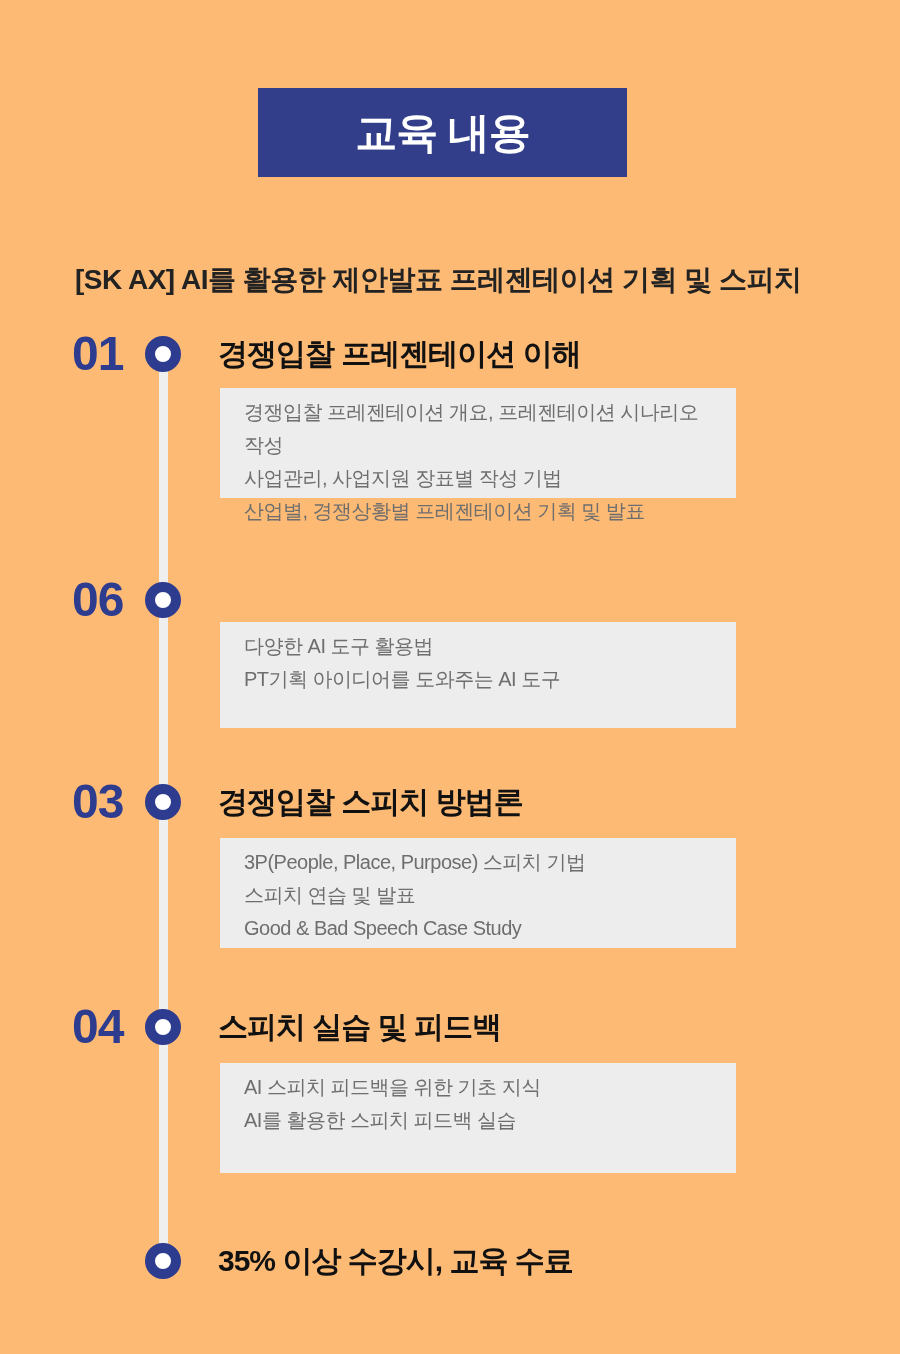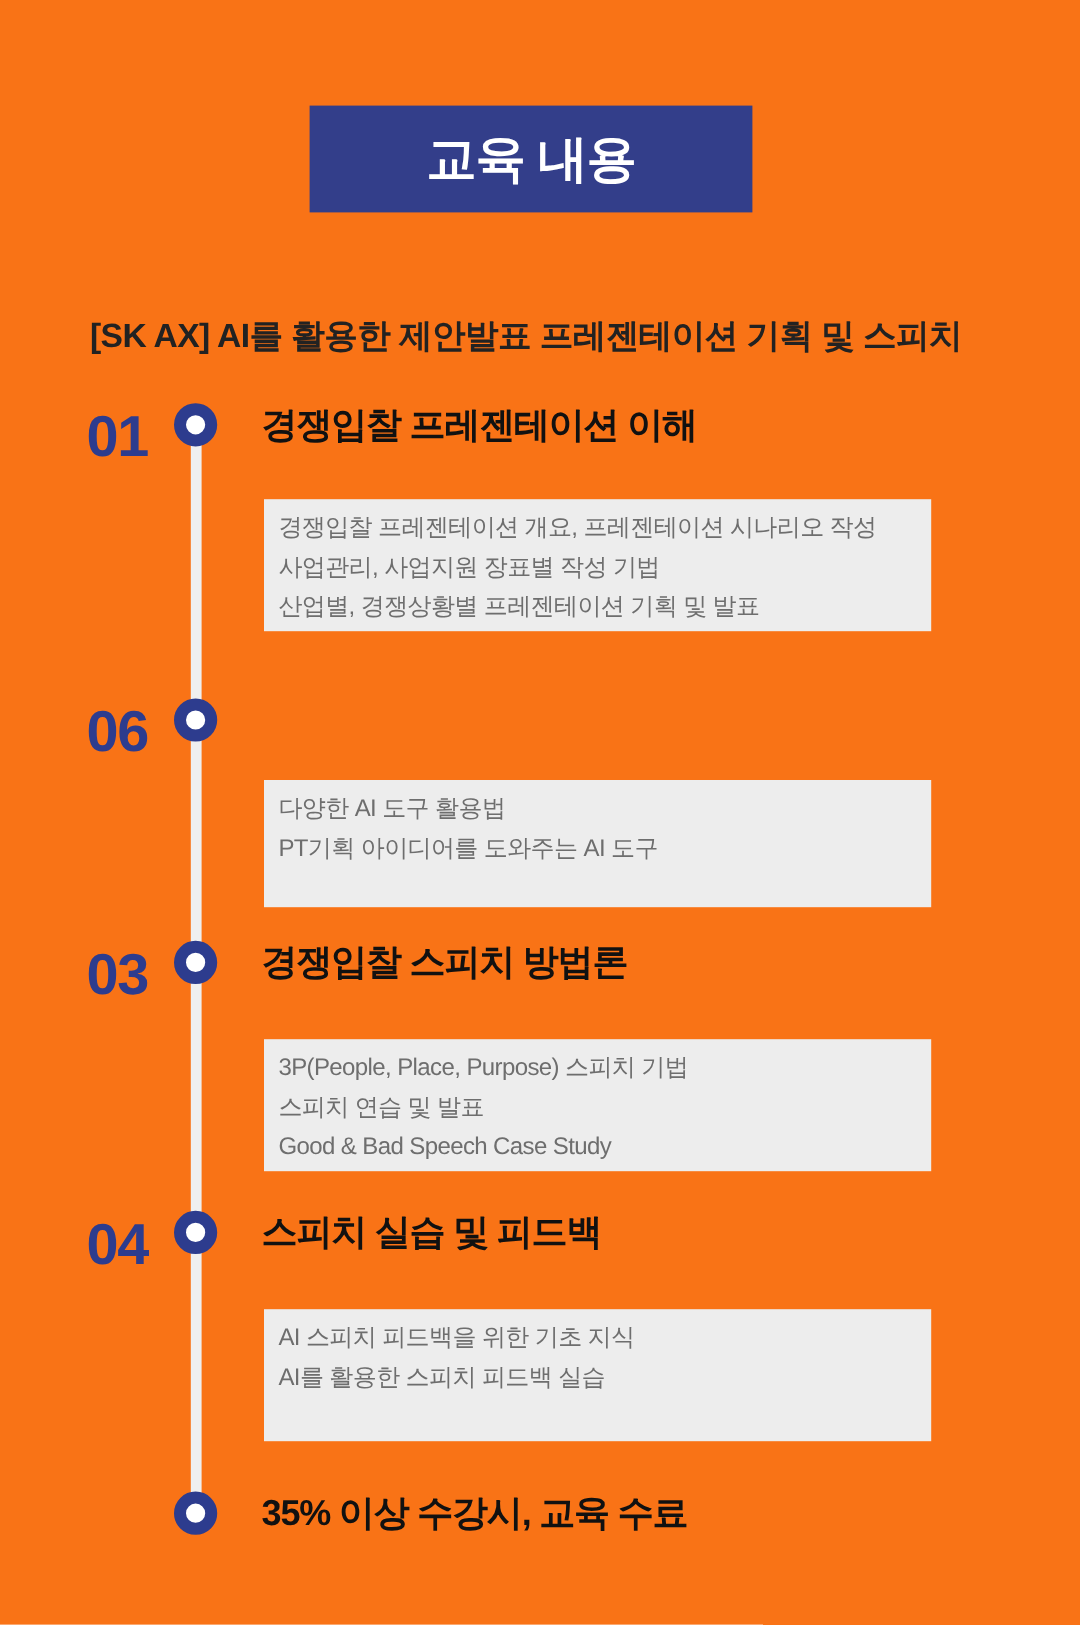--- a/index.html
+++ b/index.html
@@ -1,19 +1,19 @@
 <!DOCTYPE html>
 <html style="--accent: #333e8a; --marker: #2d3c8e; --box-bg: #ededed; --box-text: #6e6e6e; --timeline: #efefef;"><head>
 <meta charset="utf-8">
 <style>
   html,body{margin:0;padding:0;background:#ffffff;}
   .page{
     position:relative;
     width:900px;height:1354px;
-    background:#f97316;
+    background:#fdba74;
     overflow:hidden;
     font-family:"Liberation Sans","DejaVu Sans",sans-serif;
   }
   .banner{
     position:absolute;left:258px;top:88px;width:369px;height:89px;
     background:var(--accent,#333e8a);
     color:#ffffff;
     display:flex;align-items:center;justify-content:center;
     font-size:42px;font-weight:800;letter-spacing:-1px;
   }
@@ -23,36 +23,36 @@
     font-size:28px;font-weight:700;color:#222222;letter-spacing:-0.5px;
   }
   .timeline{
     position:absolute;left:159px;top:354px;width:9px;height:908px;
     background:var(--timeline,#efefef);
   }
   .sec-num{
     position:absolute;left:72px;width:66px;height:48px;
     display:flex;align-items:center;
     font-size:48px;font-weight:800;color:var(--marker,#2d3c8e);
-    letter-spacing:-1px;line-height:1;margin-top:11px;
+    letter-spacing:-1px;line-height:1;
   }
   .sec-circle{
     position:absolute;left:145px;width:16px;height:16px;
     border:10px solid var(--marker,#2d3c8e);
     border-radius:50%;background:#ffffff;
   }
   .sec-title{
     position:absolute;left:218px;height:40px;
     display:flex;align-items:center;
     font-size:30px;font-weight:800;color:#111111;letter-spacing:-1px;
   }
   .sec-box{
-    position:absolute;left:220px;width:556px;
+    position:absolute;left:220px;width:516px;
     background:var(--box-bg,#ededed);
-    box-sizing:border-box;padding:8px 12px;margin-top:28px;
+    box-sizing:border-box;padding:8px 24px;
   }
   .sec-box .line{
     font-size:20px;line-height:33px;color:var(--box-text,#6e6e6e);
     letter-spacing:-0.5px;
   }
   
   .n1{top:330px;} .c1{top:336px;} .t1{top:334px;}
   .b1{top:388px;height:110px;}
   
   .n2{top:576px;} .c2{top:582px;} .t2{top:580px;}

